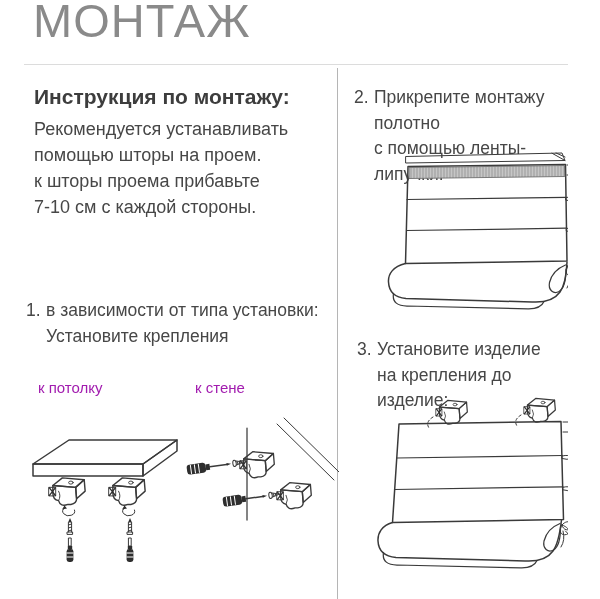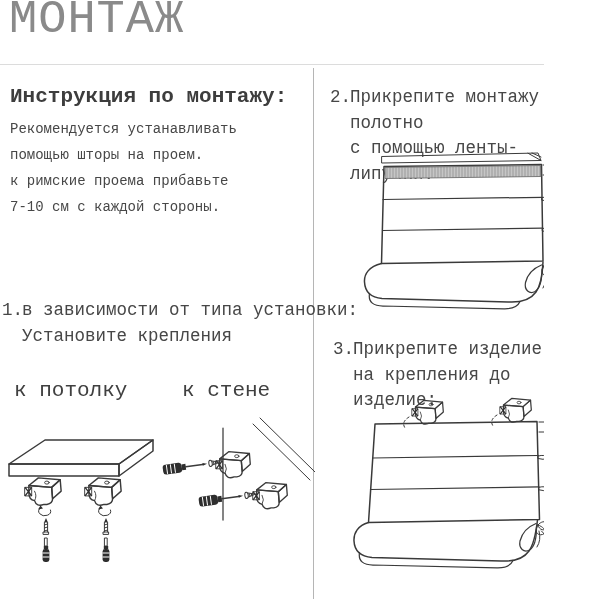--- a/index.html
+++ b/index.html
@@ -5,41 +5,41 @@
   :root{
     --title-gray:#8a8a8a;
     --text-dark:#424242;
     --divider-light:#dcdcdc;
     --divider-dark:#b5b5b5;
     --line-art:#3a3a3a;
   }
   html,body{margin:0;padding:0;background:#fff;}
   .page{
     position:relative;width:544px;height:599px;background:#ffffff;overflow:hidden;
-    font-family:Liberation Mono, monospace;color:var(--text-dark);
+    font-family:Liberation Sans, sans-serif;color:var(--text-dark);margin-left:24px;
   }
   .title{
     position:absolute;left:9px;top:-7px;font-size:47px;font-weight:400;
     letter-spacing:1px;color:var(--title-gray);
   }
   .h-div{position:absolute;left:0;top:64px;width:600px;height:1px;background:var(--divider-light);}
   .v-div{position:absolute;left:313px;top:68px;width:1px;height:531px;background:var(--divider-dark);}
 
   .lead{position:absolute;left:10px;top:85px;font-size:21px;font-weight:bold;color:#3d3d3d;}
-  .intro{position:absolute;left:10px;top:116px;font-size:14px;line-height:26px;color:#474747;}
+  .intro{position:absolute;left:10px;top:116px;font-size:18px;line-height:26px;color:#474747;}
 
   .step{position:absolute;display:flex;font-size:17.5px;line-height:25.5px;color:#474747;}
   .step .num{flex:none;width:20px;}
   .step1{left:2px;top:298px;}
   .step2{left:330px;top:85px;}
   .step3{left:333px;top:337px;}
 
-  .lbl{position:absolute;font-size:21px;color:#404040;}
+  .lbl{position:absolute;font-size:15px;color:#a21caf;}
   .lbl-ceiling{left:14px;top:379px;}
-  .lbl-wall{left:182px;top:379px;}
+  .lbl-wall{left:171px;top:379px;}
 
   .illus{position:absolute;}
   .il-ceiling{left:2px;top:414px;}
   .il-wall{left:157px;top:394px;}
   .il-blind2{left:356px;top:150px;}
   .il-blind3{left:351px;top:395px;}
 
   .ln{stroke:var(--line-art);stroke-width:1.5;fill:none;stroke-linecap:round;stroke-linejoin:round;}
   .thin{stroke-width:1;}
   .mid{stroke-width:1.25;}
@@ -100,21 +100,21 @@
 
   <div class="title">МОНТАЖ</div>
   <div class="h-div"></div>
   <div class="v-div"></div>
 
   <div class="lead">Инструкция по монтажу:</div>
 
   <div class="intro">
     <div>Рекомендуется устанавливать</div>
     <div>помощью шторы на проем.</div>
-    <div>к римские проема прибавьте</div>
+    <div>к шторы проема прибавьте</div>
     <div>7-10 см с каждой стороны.</div>
   </div>
 
   <div class="step step1">
     <span class="num">1.</span>
     <span>
       <div>в зависимости от типа установки:</div>
       <div>Установите крепления</div>
     </span>
   </div>
@@ -166,21 +166,21 @@
       <path class="ln" d="M25.5,113.5 C13,116.5 8,124 8.5,132 C9,142 15,147.5 26,148.5 L152,152 C165,152.8 175,149 180,142 C185,135 186.5,124 187,112"></path>
       <path class="ln mid" d="M185.5,115 C178,118 171.5,124.5 169.5,132.5 C168,140 173.5,144.5 179,141.5 C184,138.5 186,130 186,119"></path>
       <path class="ln mid" d="M13.5,143.5 C12,152.5 18,156 27,156 L148,158.8 C157,159 162,156 164,151.5"></path>
     </g>
     <use href="#bow" transform="translate(188,112)"></use>
   </svg>
 
   <div class="step step3">
     <span class="num">3.</span>
     <span>
-      <div>Прикрепите изделие</div>
+      <div>Установите изделие</div>
       <div>на крепления до изделие:</div>
     </span>
   </div>
 
   <svg class="illus il-blind3" width="206" height="202" viewBox="0 0 206 202">
     <use href="#bracket" transform="translate(62,3) scale(0.82)"></use>
     <use href="#bracket" transform="translate(150,1) scale(0.82)"></use>
     <path class="ln dash" d="M58,22 Q50,27 54,33 M146,20 Q138,25 142,31"></path>
     <path class="ln" fill="#fff" d="M24,29 L186,26.5 L188.5,124.5 L17.5,127.5 Z"></path>
     <path class="ln thin" fill="#fff" d="M188,27 h7.5 v10 h-7.5"></path>

